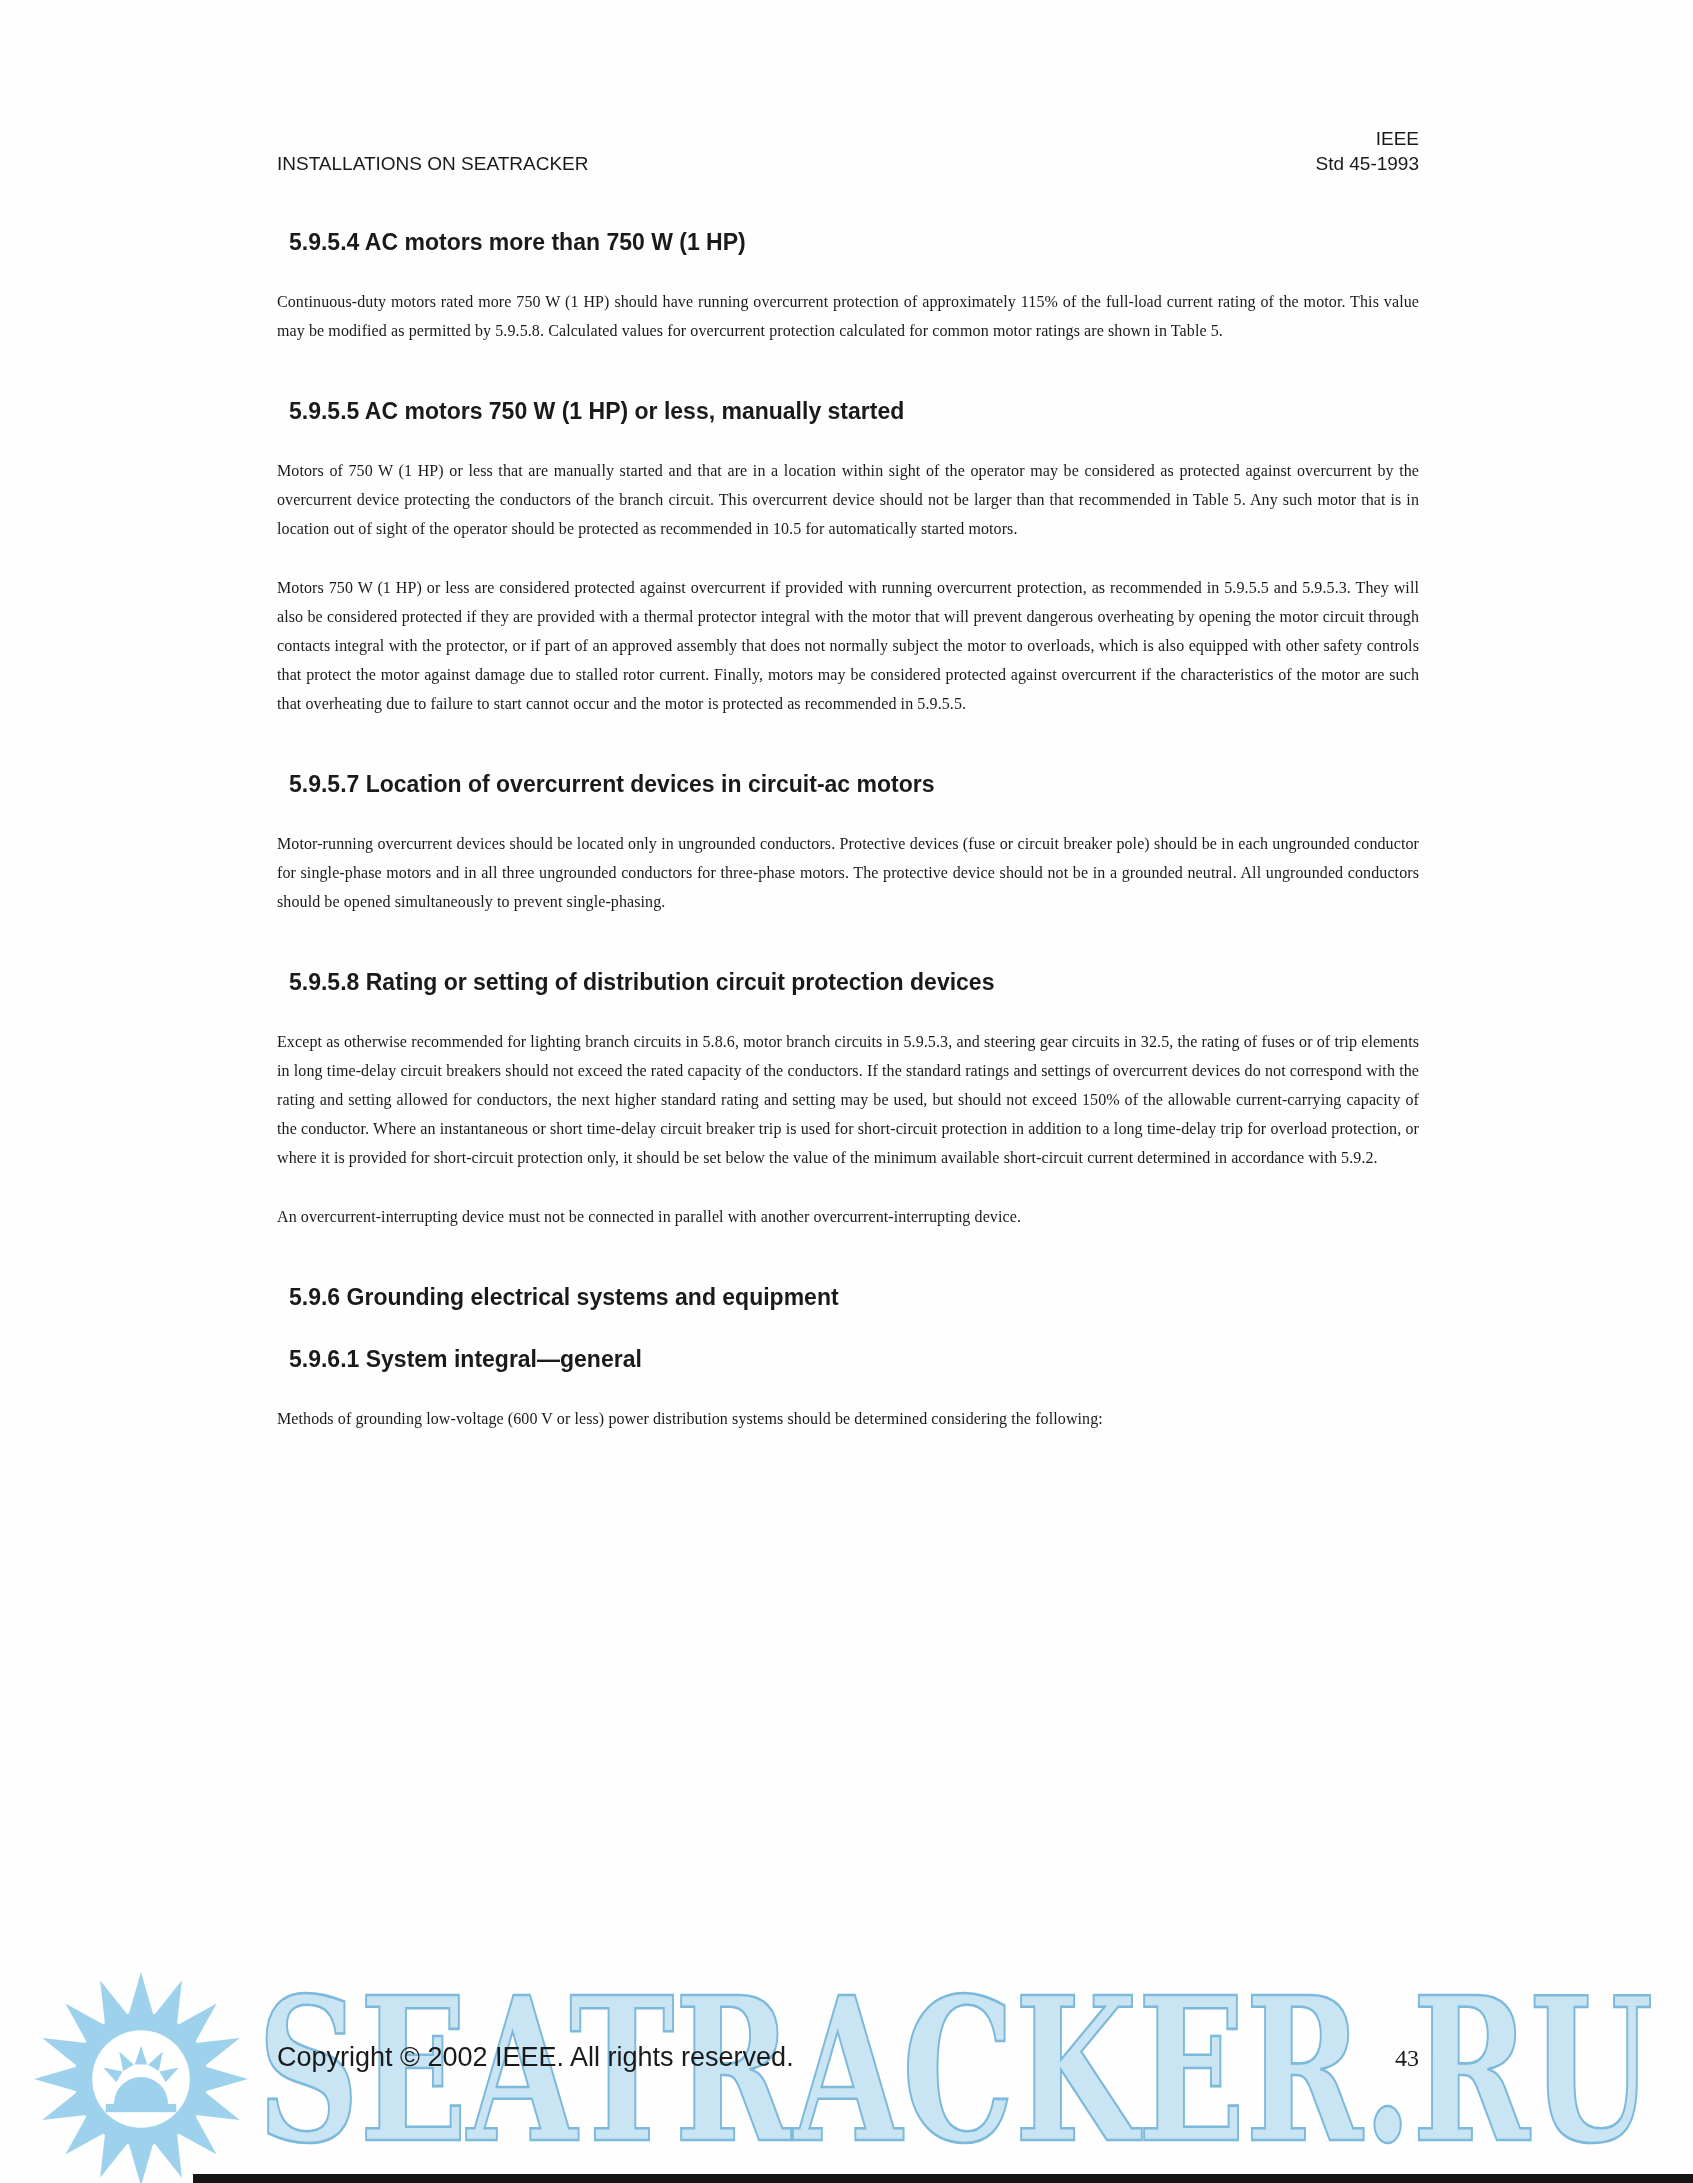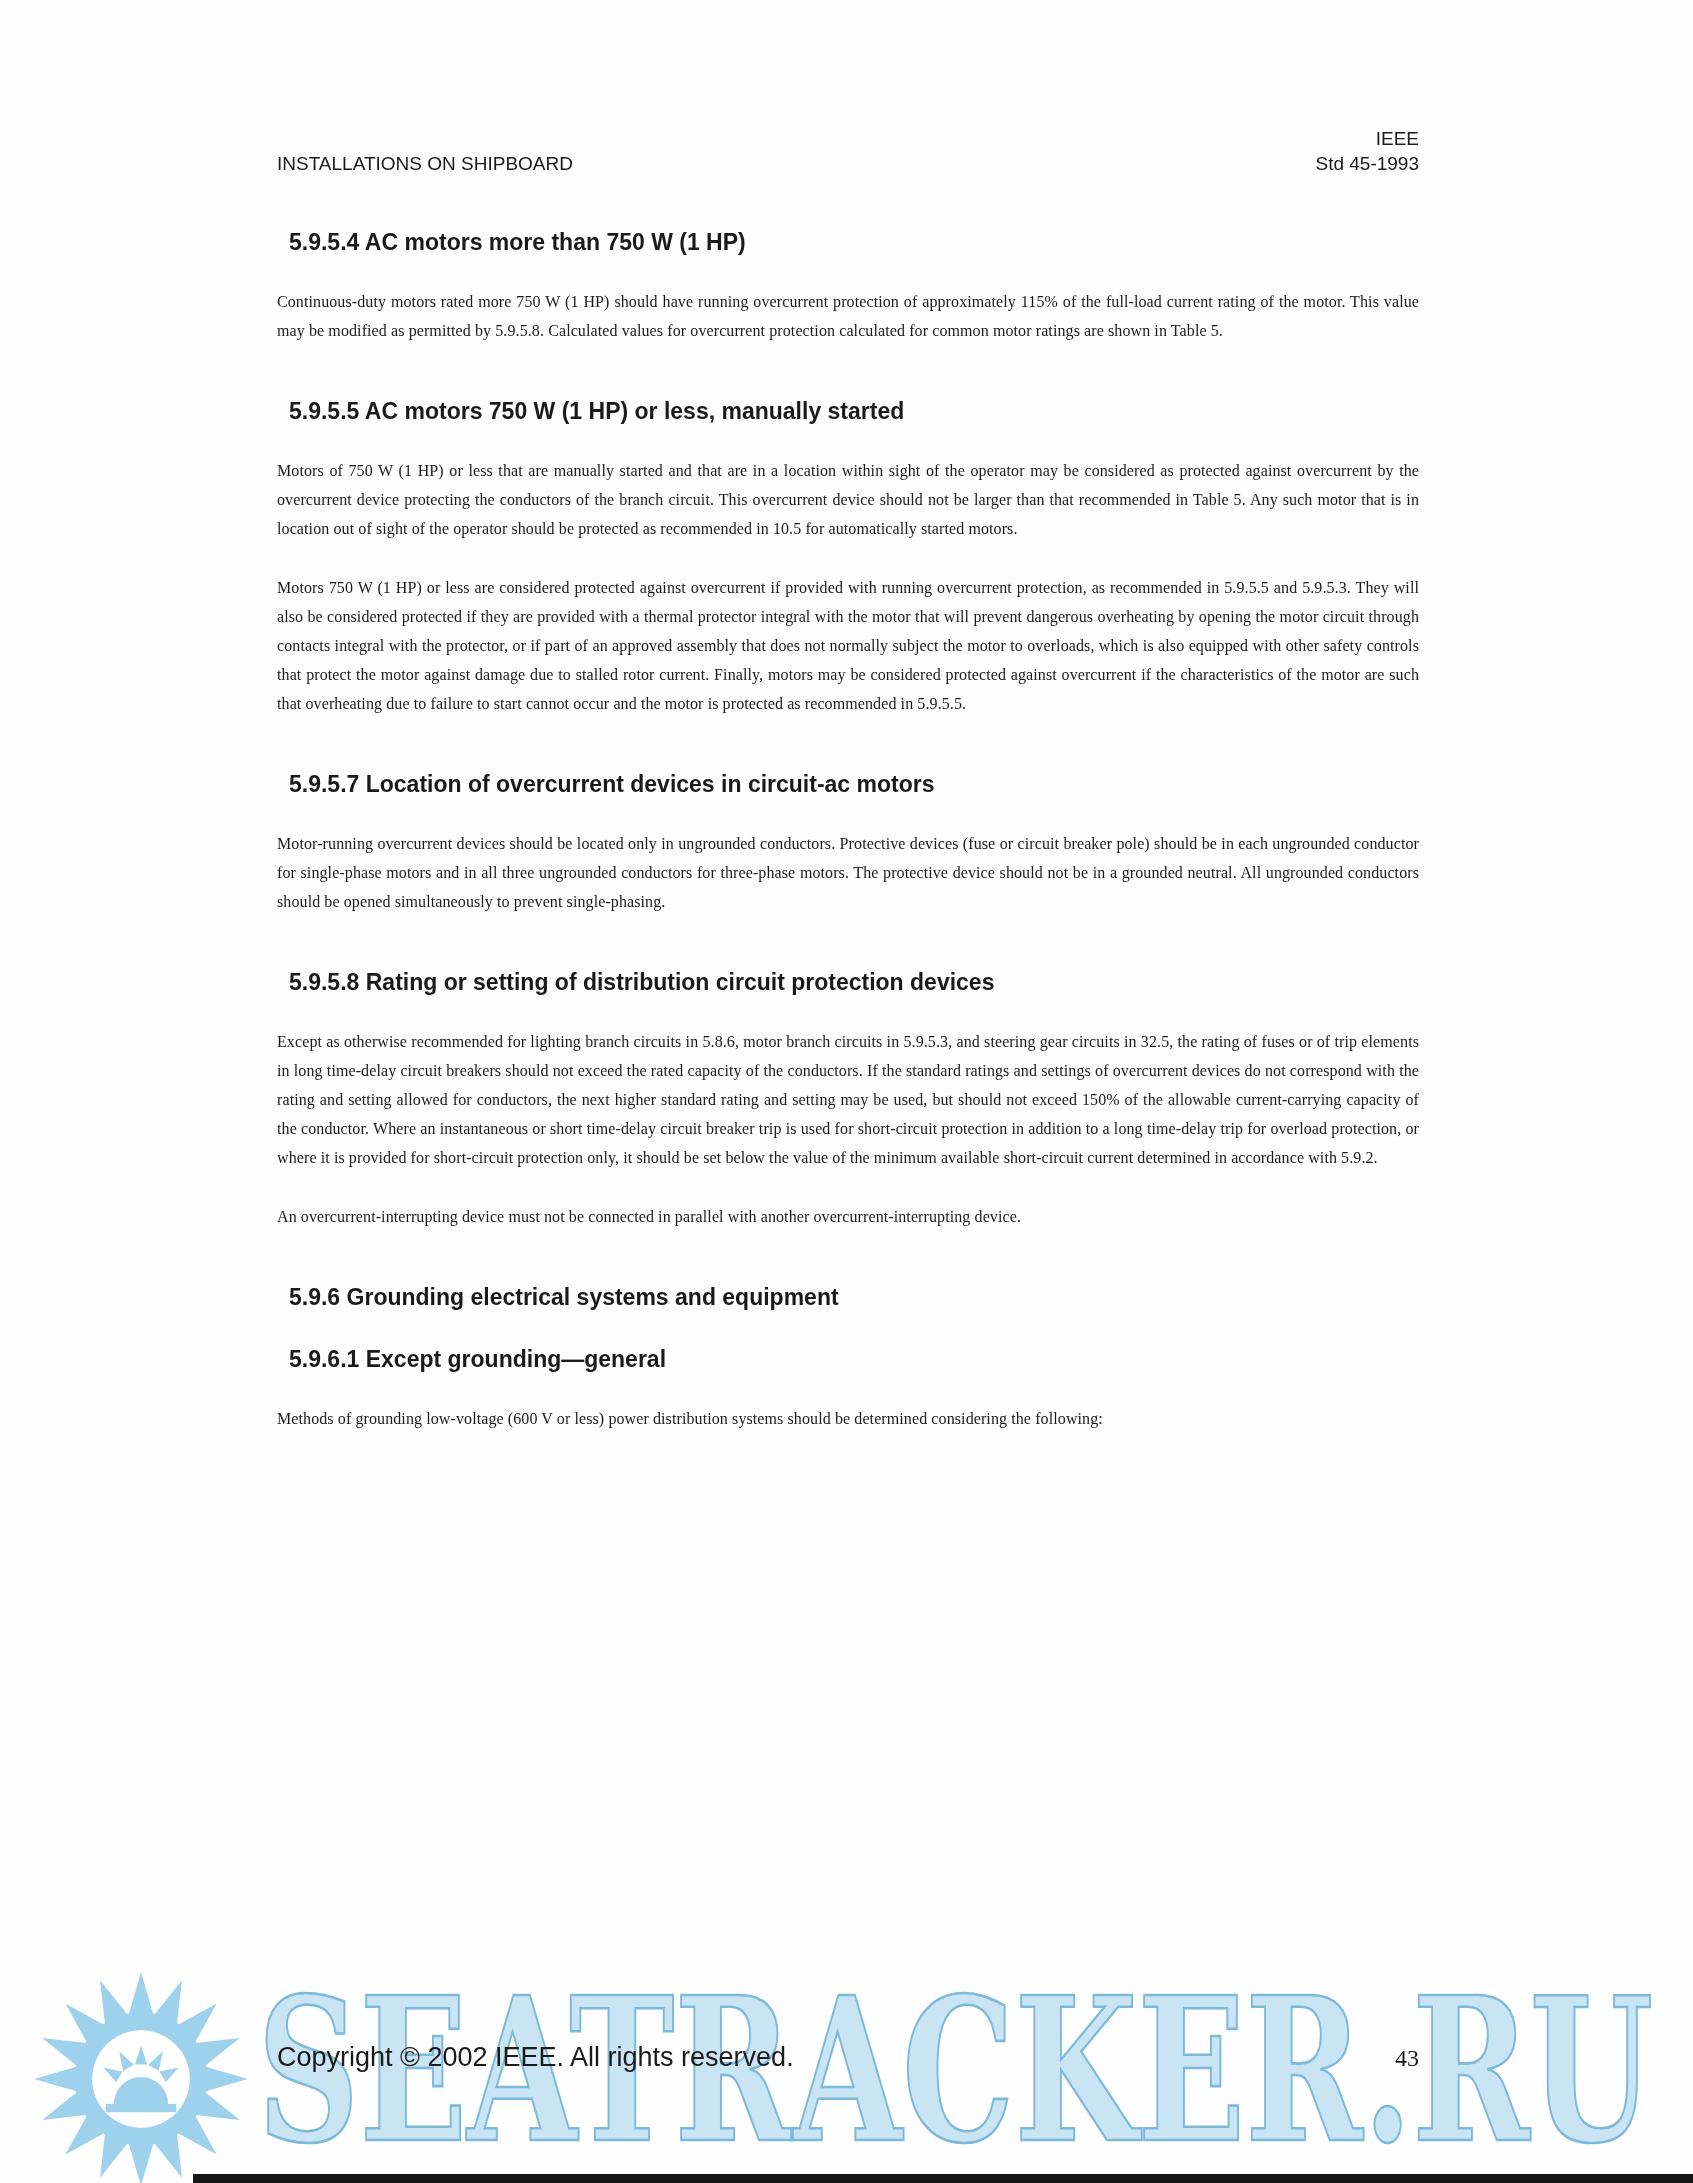--- a/index.html
+++ b/index.html
@@ -120,40 +120,40 @@
         <use href="#sray" transform="rotate(60)"></use>
       </g>
     </svg>
     <svg class="watermark-text-svg" width="1409" height="225" viewBox="0 0 2130 340">
       <text x="5" y="268" font-size="300" textLength="2110" lengthAdjust="spacingAndGlyphs" stroke-width="4" fill="#c9e4f2" stroke="#7cb9da">SEATRACKER.RU</text>
     </svg>
   </div>
 
   <div class="content">
     <div class="doc-header">
-      <div class="left">INSTALLATIONS ON SHIPBOARD</div>
+      <div class="left">INSTALLATIONS ON SEATRACKER</div>
       <div class="right">
         <div>IEEE</div>
         <div>Std 45-1993</div>
       </div>
     </div>
 
     <div class="sections">
         <h2>5.9.5.4 AC motors more than 750 W (1 HP)</h2>
         <p>Continuous-duty motors rated more 750 W (1 HP) should have running overcurrent protection of approximately 115% of the full-load current rating of the motor. This value may be modified as permitted by 5.9.5.8. Calculated values for overcurrent protection calculated for common motor ratings are shown in Table 5.</p>
         <h2>5.9.5.5 AC motors 750 W (1 HP) or less, manually started</h2>
         <p>Motors of 750 W (1 HP) or less that are manually started and that are in a location within sight of the operator may be considered as protected against overcurrent by the overcurrent device protecting the conductors of the branch circuit. This overcurrent device should not be larger than that recommended in Table 5. Any such motor that is in location out of sight of the operator should be protected as recommended in 10.5 for automatically started motors.</p>
         <p>Motors 750 W (1 HP) or less are considered protected against overcurrent if provided with running overcurrent protection, as recommended in 5.9.5.5 and 5.9.5.3. They will also be considered protected if they are provided with a thermal protector integral with the motor that will prevent dangerous overheating by opening the motor circuit through contacts integral with the protector, or if part of an approved assembly that does not normally subject the motor to overloads, which is also equipped with other safety controls that protect the motor against damage due to stalled rotor current. Finally, motors may be considered protected against overcurrent if the characteristics of the motor are such that overheating due to failure to start cannot occur and the motor is protected as recommended in 5.9.5.5.</p>
         <h2>5.9.5.7 Location of overcurrent devices in circuit-ac motors</h2>
         <p>Motor-running overcurrent devices should be located only in ungrounded conductors. Protective devices (fuse or circuit breaker pole) should be in each ungrounded conductor for single-phase motors and in all three ungrounded conductors for three-phase motors. The protective device should not be in a grounded neutral. All ungrounded conductors should be opened simultaneously to prevent single-phasing.</p>
         <h2>5.9.5.8 Rating or setting of distribution circuit protection devices</h2>
         <p>Except as otherwise recommended for lighting branch circuits in 5.8.6, motor branch circuits in 5.9.5.3, and steering gear circuits in 32.5, the rating of fuses or of trip elements in long time-delay circuit breakers should not exceed the rated capacity of the conductors. If the standard ratings and settings of overcurrent devices do not correspond with the rating and setting allowed for conductors, the next higher standard rating and setting may be used, but should not exceed 150% of the allowable current-carrying capacity of the conductor. Where an instantaneous or short time-delay circuit breaker trip is used for short-circuit protection in addition to a long time-delay trip for overload protection, or where it is provided for short-circuit protection only, it should be set below the value of the minimum available short-circuit current determined in accordance with 5.9.2.</p>
         <p>An overcurrent-interrupting device must not be connected in parallel with another overcurrent-interrupting device.</p>
         <h2>5.9.6 Grounding electrical systems and equipment</h2>
-        <h2>5.9.6.1 Except grounding—general</h2>
+        <h2>5.9.6.1 System integral—general</h2>
         <p>Methods of grounding low-voltage (600 V or less) power distribution systems should be determined considering the following:</p>
       </div>
   </div>
 
   <div class="doc-footer">
     <div class="copyright">Copyright © 2002 IEEE. All rights reserved.</div>
     <div class="pagenum">43</div>
   </div>
 
   <div class="scan-bar"></div>

